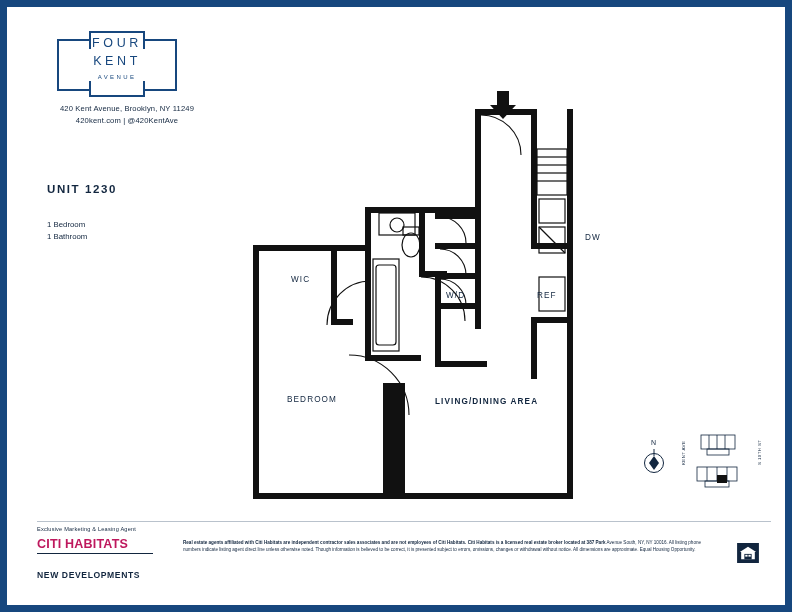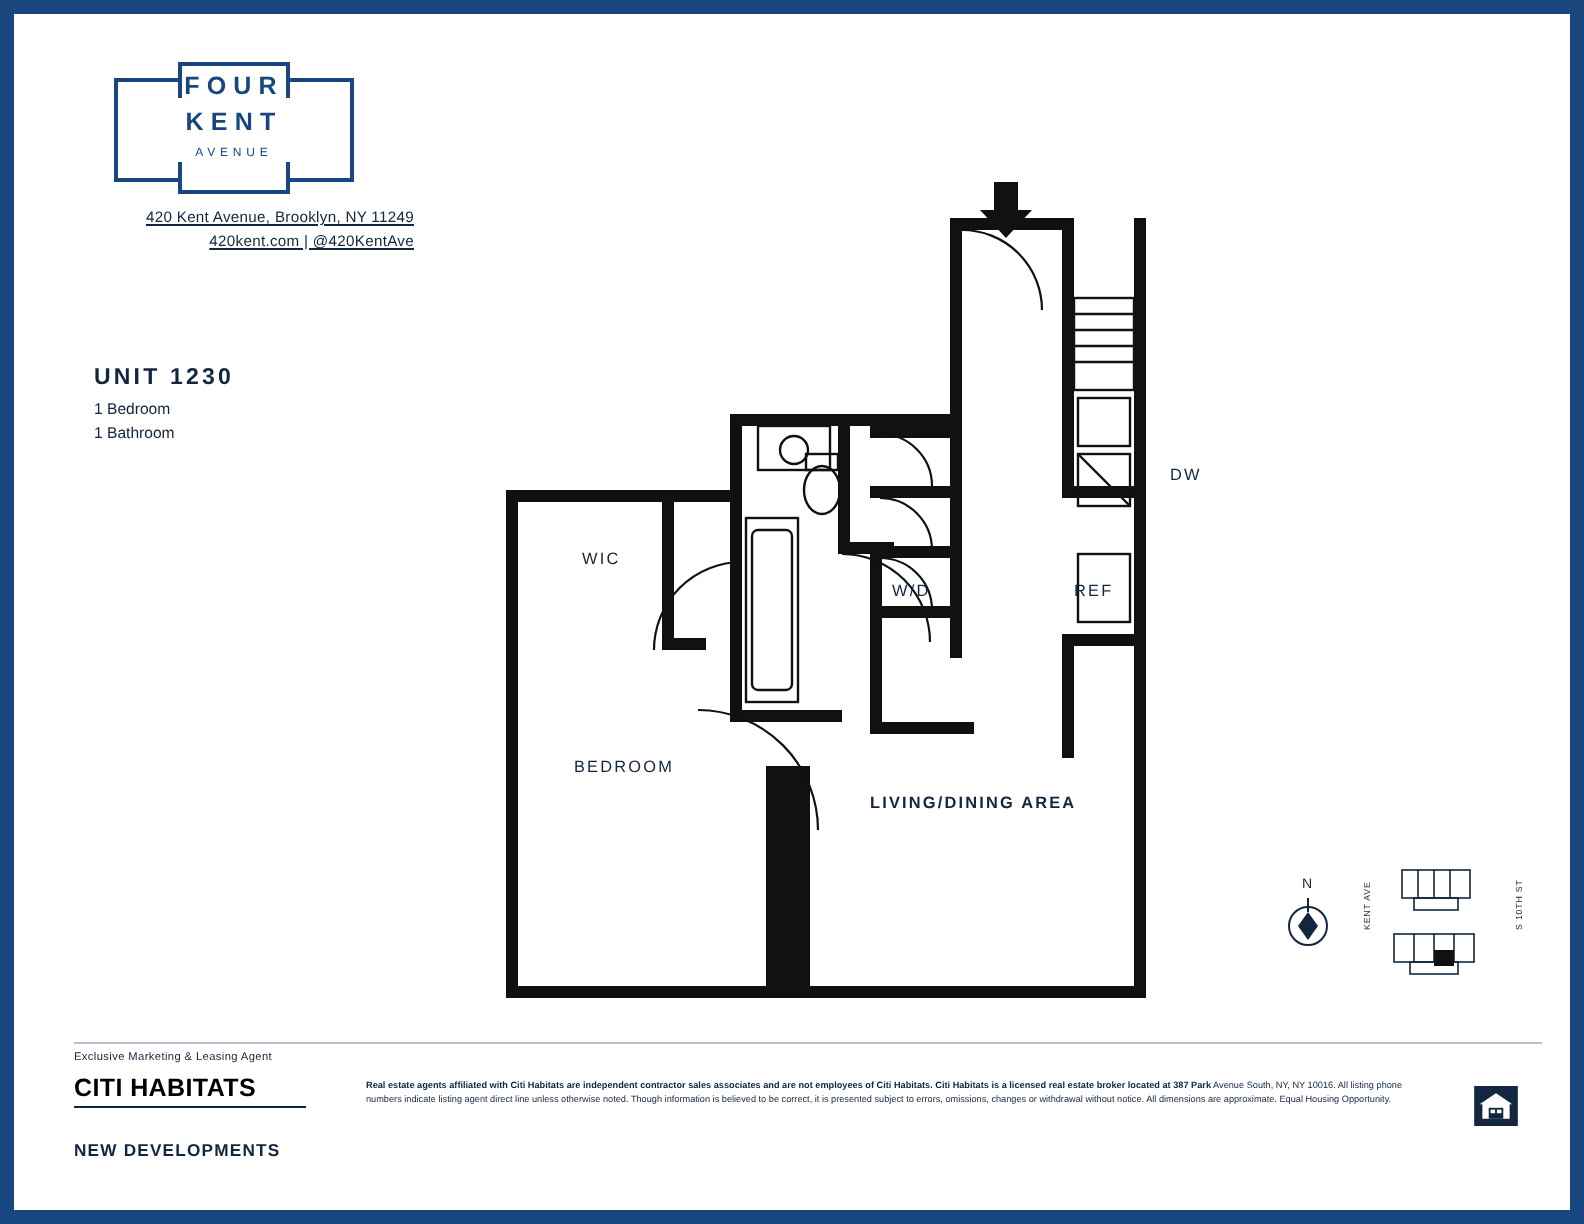--- a/index.html
+++ b/index.html
@@ -74,53 +74,52 @@
     left: 0;
     top: 6px;
     width: 120px;
     text-align: center;
     color: #17477e;
     line-height: 1.42;
   }
   .logo-text .l1, .logo-text .l2, .logo-text .l3 {
     font-size: 12.5px;
     letter-spacing: 3.6px;
-    font-weight: 700;
+    font-weight: 400;
     display: block;
   }
   .logo-text .l4 {
     display: block;
     font-size: 6px;
     letter-spacing: 2.4px;
     margin-top: 2px;
   }
   .addr {
     margin-top: 6px;
     font-size: 7.6px;
     line-height: 1.55;
     color: #12263f;
     letter-spacing: 0.15px;
-    text-align: right;
+    text-align: center;
     width: 160px;
     margin-left: 0px;
-    text-decoration: underline;
   }
 
   
   .unit-block {
     position: absolute;
     left: 40px;
     top: 176px;
   }
   .unit-title {
     font-size: 11.5px;
     font-weight: bold;
     letter-spacing: 1.6px;
     color: #12263f;
-    margin-bottom: 4px;
+    margin-bottom: 24px;
   }
   .unit-line {
     font-size: 7.8px;
     line-height: 1.5;
     color: #12263f;
   }
 
   
   .plan {
     position: absolute;
@@ -205,21 +204,21 @@
   .citi-logo {
     position: absolute;
     left: 0;
     top: 16px;
     width: 118px;
   }
   .citi-name {
     font-size: 12.5px;
     font-weight: bold;
     letter-spacing: 0.2px;
-    color: #000000;
+    color: #be185d;
     display: flex;
     align-items: center;
     white-space: nowrap;
     text-align: right;
   }
   .citi-sub {
     margin-top: 2px;
     font-size: 8.6px;
     font-weight: bold;
     letter-spacing: 0.6px;
@@ -349,21 +348,21 @@
 
       <g>
         <path d="M258 4 L270 4 L270 18 L277 18 L264 32 L251 18 L258 18 Z" fill="#111111"></path>
       </g>
     </svg>
 
     <div class="room-label" style="left:52px; top:188px;">WIC</div>
     <div class="room-label" style="left:300px; top:146px;padding-left:46px;">DW</div>
     <div class="room-label" style="left:298px; top:204px;">REF</div>
     <div class="room-label" style="left:207px; top:204px;">W/D</div>
-    <div class="room-label" style="left:48px; top:292px;">BEDROOM</div>
+    <div class="room-label" style="left:48px; top:308px;">BEDROOM</div>
     <div class="room-label" style="left:196px; top:310px;font-weight:bold;">LIVING/DINING AREA</div>
   </div>
 
   <div class="compass">
     <div class="n">N</div>
     <div class="circle"></div>
     <svg width="40" height="48" style="position:absolute;left:0;top:0;">
       <path d="M13 17 L18 24 L13 31 L8 24 Z" fill="#12263f"></path>
       <line x1="13" y1="10" x2="13" y2="17" stroke="#12263f" stroke-width="1"></line>
     </svg>

